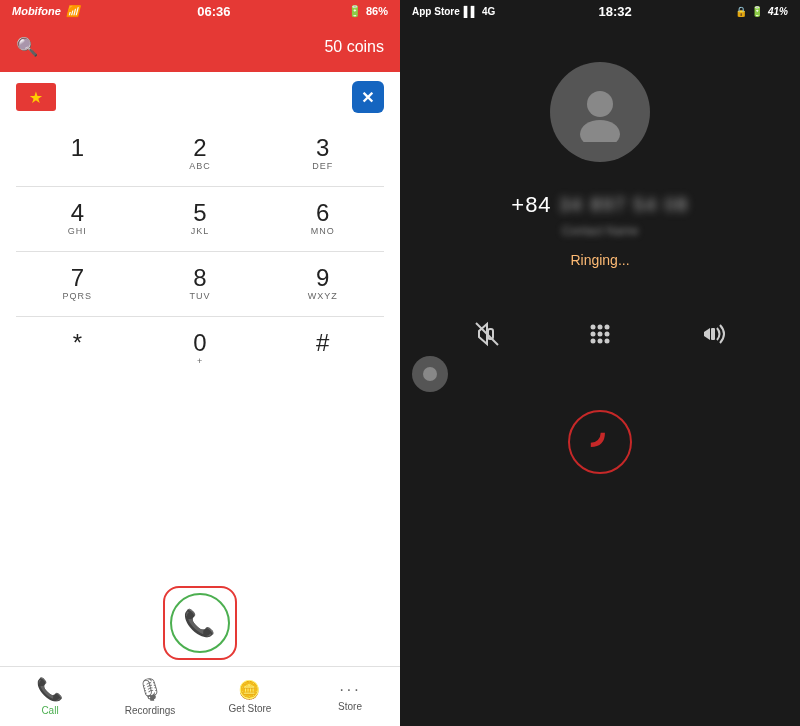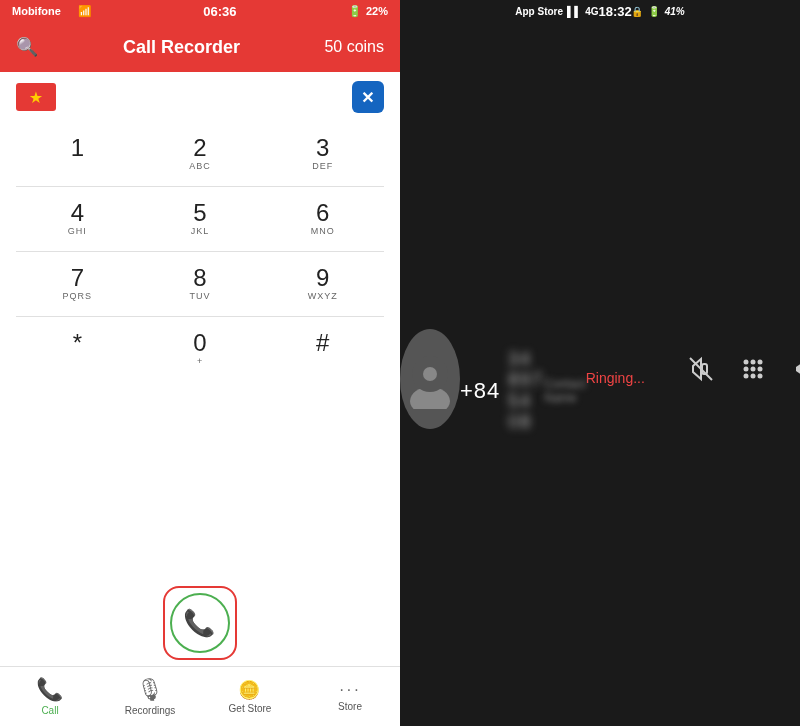--- a/index.html
+++ b/index.html
@@ -19,21 +19,21 @@
       background: #e53935;
       color: #fff;
       font-size: 11px;
       font-weight: 600;
       padding: 4px 12px;
       display: flex;
       justify-content: space-between;
       align-items: center;
       height: 22px;
     }
-    .status-bar-left .left-info { display: flex; align-items: center; gap: 17px; }
+    .status-bar-left .left-info { display: flex; align-items: center; gap: 5px; font-style: italic; }
     .status-bar-left .time { font-size: 13px; font-weight: 700; }
     .status-bar-left .right-info { display: flex; align-items: center; gap: 4px; }
 
     
     .header {
       background: #e53935;
       color: #fff;
       padding: 10px 16px;
       display: flex;
       align-items: center;
@@ -183,31 +183,31 @@
       position: relative;
     }
 
     .status-bar-right {
       background: #1a1a1a;
       color: #fff;
       font-size: 11px;
       font-weight: 600;
       padding: 4px 12px;
       display: flex;
-      justify-content: center;
+      justify-content: space-between;
       align-items: center;
       height: 22px;
     }
     .status-bar-right .left-r { display: flex; align-items: center; gap: 4px; }
     .status-bar-right .right-r { display: flex; align-items: center; gap: 4px; }
 
     .call-screen {
       flex: 1;
       display: flex;
-      flex-direction: row;
+      flex-direction: column;
       align-items: center;
       padding-top: 40px;
       position: relative;
     }
 
     
     .avatar-circle {
       width: 100px;
       height: 100px;
       border-radius: 50%;
@@ -234,21 +234,21 @@
       font-size: 18px;
       filter: blur(4px);
     }
     .sub-label {
       color: #888;
       font-size: 12px;
       margin-bottom: 6px;
       filter: blur(3px);
     }
     .ringing-text {
-      color: #ef4444;
+      color: #fdba74;
       font-size: 14px;
       margin-top: 8px;
       margin-bottom: 40px;
     }
 
     
     .side-btn {
       position: absolute;
       left: 12px;
       top: 50%;
@@ -306,27 +306,26 @@
 <div class="left-panel">
 
   <div class="status-bar-left">
     <div class="left-info">
       <span>Mobifone</span>
       <span>📶</span>
     </div>
     <span class="time">06:36</span>
     <div class="right-info">
       <span>🔋</span>
-      <span>22%</span>
+      <span>86%</span>
     </div>
   </div>
 
   <div class="header">
     <span style="font-size:18px; cursor:pointer;">🔍</span>
-    <span class="header-title">Call Recorder</span>
     <span class="header-coins">50 coins</span>
   </div>
 
   <div class="flag-row">
     <div class="flag-btn">
       <span class="flag-star">★</span>
     </div>
     <div class="clear-btn">
       <span>✕</span>
     </div>

